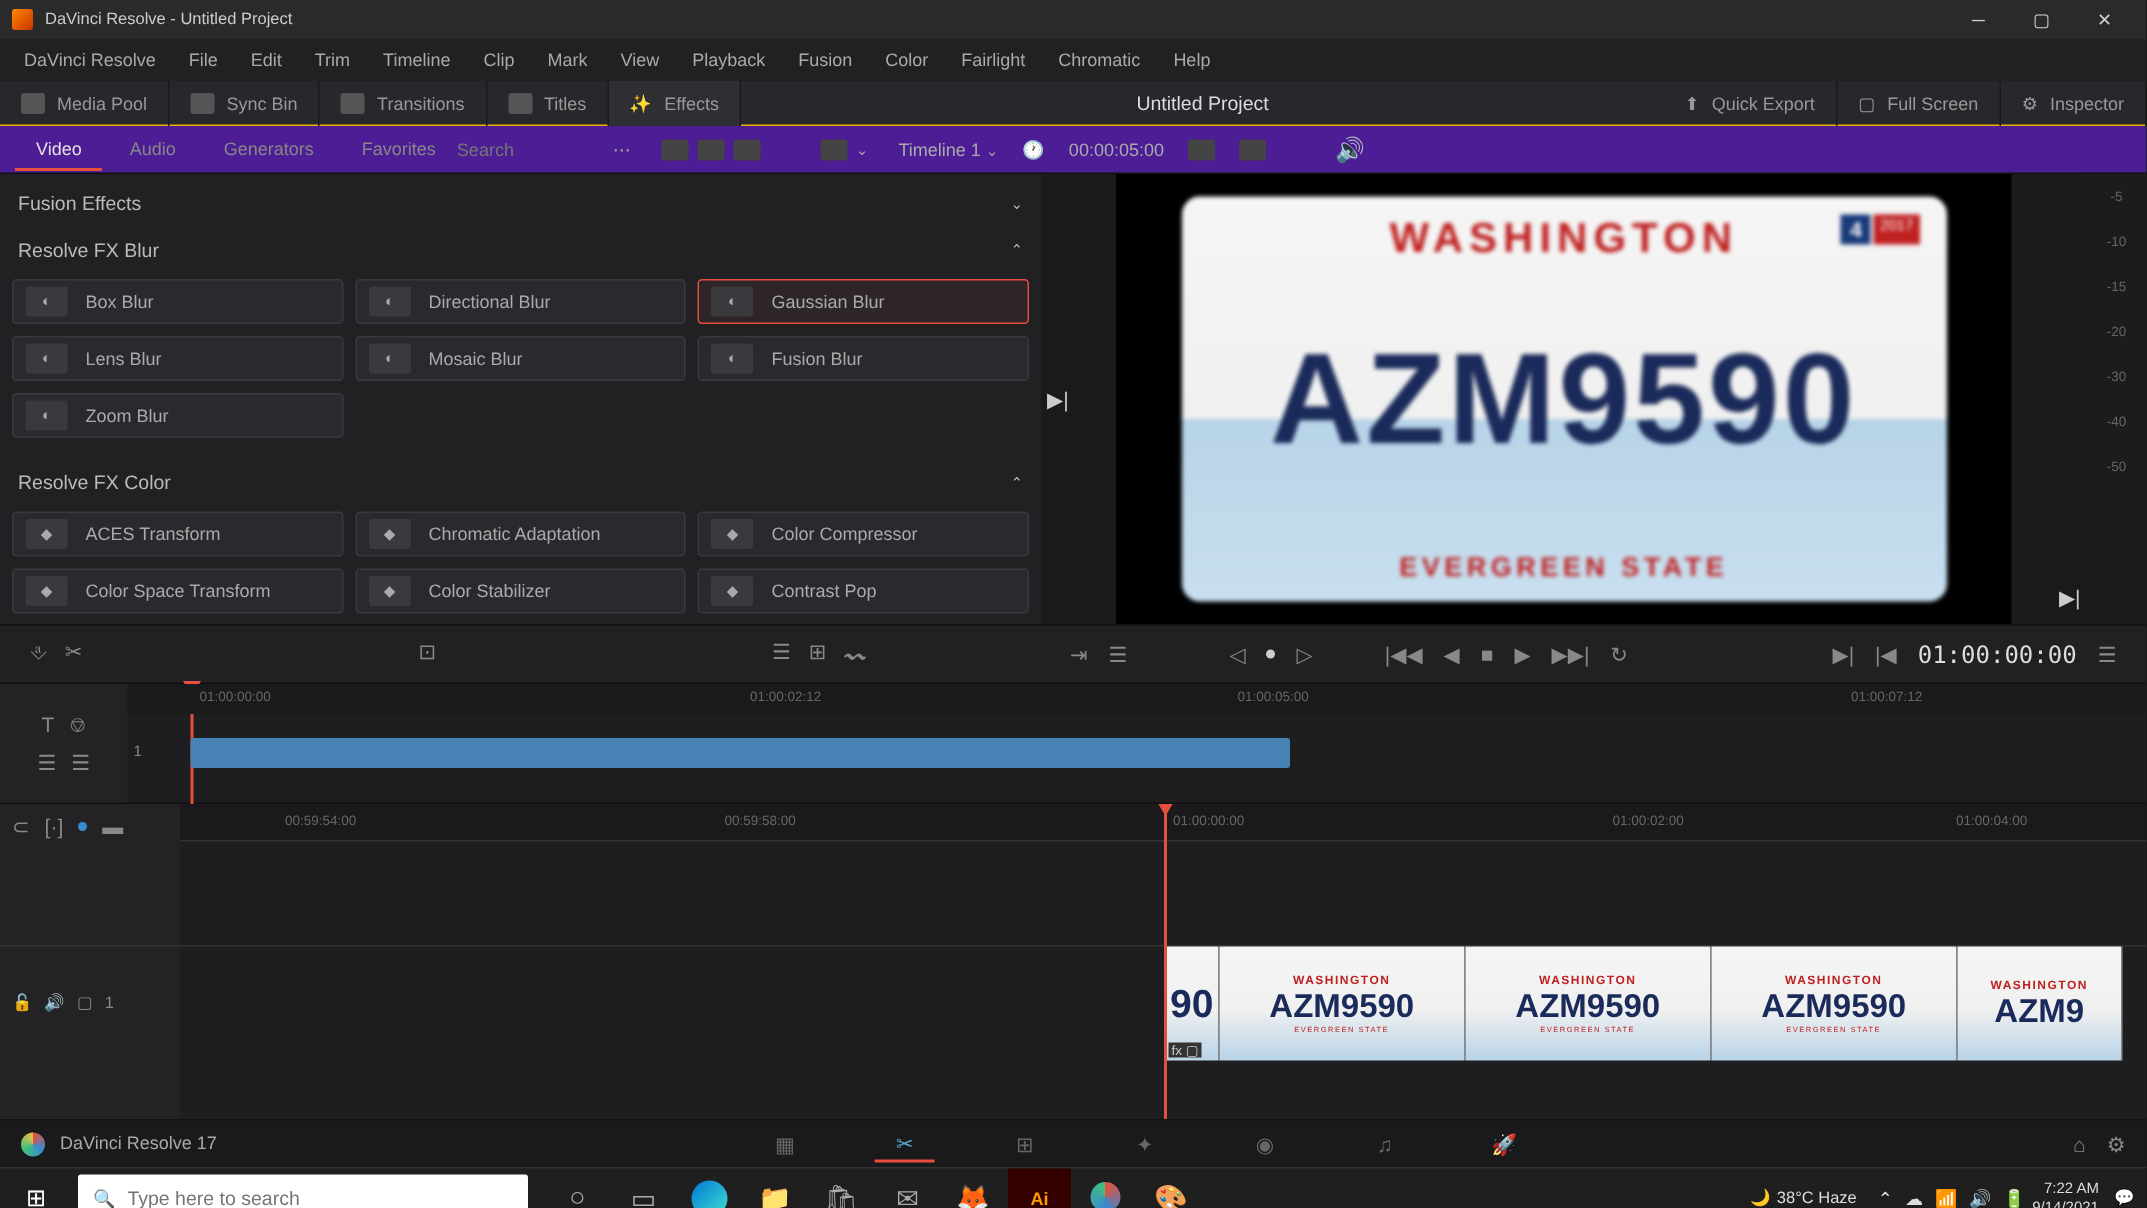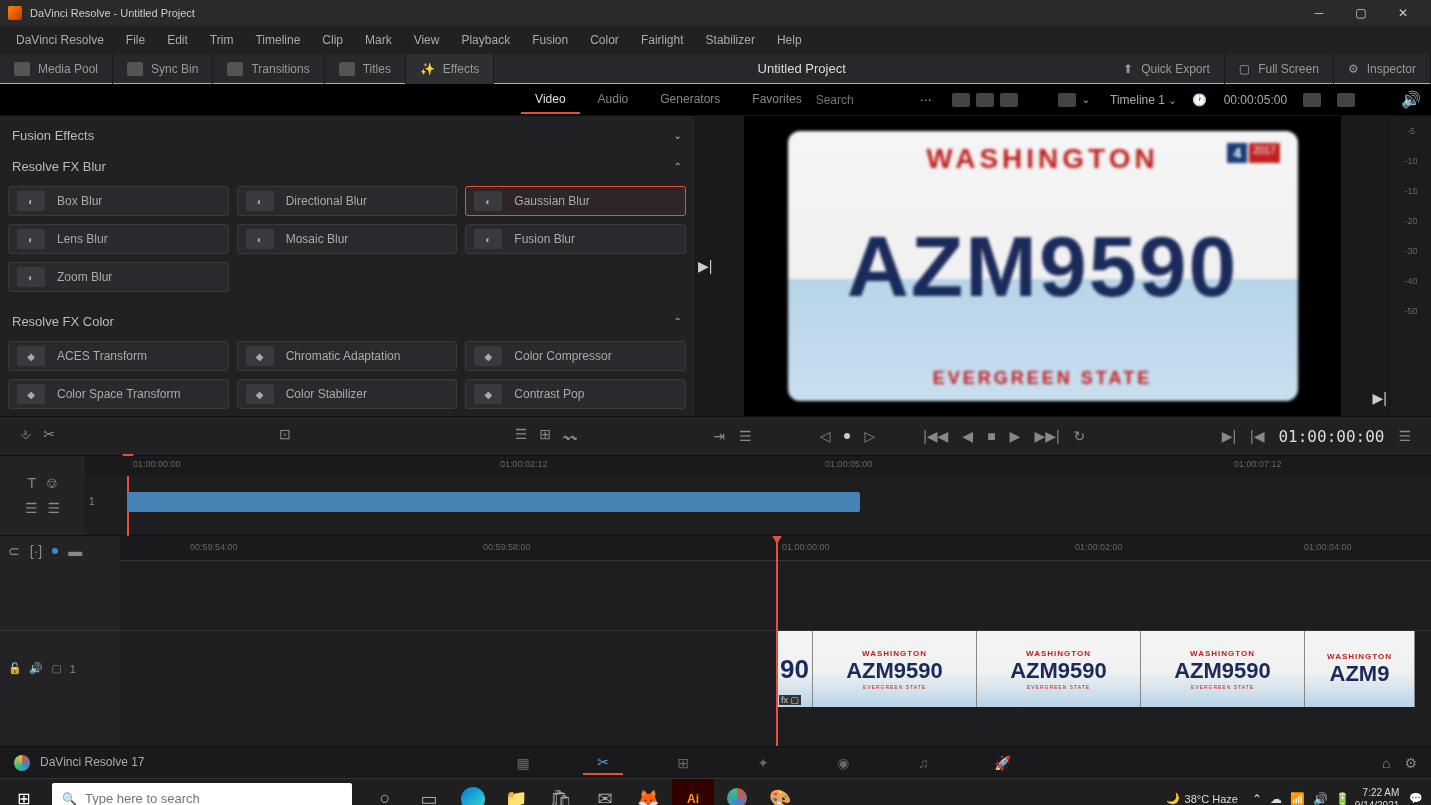--- a/index.html
+++ b/index.html
@@ -12,21 +12,21 @@
 .titlebar-btn{width:40px;height:26px;display:flex;align-items:center;justify-content:center;color:#ccc;font-size:12px}
 .menubar{height:28px;background:#212121;display:flex;align-items:center;padding:0 6px;gap:2px}
 .menu-item{padding:4px 10px;font-size:12px;color:#aaa;cursor:pointer}
 .toolbar{height:30px;background:#28282c;display:flex;align-items:center;border-bottom:1px solid #eab308}
 .toolbar-left{display:flex;align-items:center}
 .toolbar-item{display:flex;align-items:center;gap:8px;padding:0 14px;height:30px;color:#999;font-size:12px;cursor:pointer;border-right:1px solid #1a1a1a}
 .toolbar-item.active{background:#2f2f33}
 .toolbar-icon{width:16px;height:14px;background:#555;border-radius:2px}
 .toolbar-center{flex:1;text-align:center;color:#ddd;font-size:13px}
 .toolbar-right{display:flex;align-items:center}
-.subtoolbar{height:32px;background:#000000;display:flex;align-items:center;justify-content:flex-end;padding:0 10px;border-bottom:1px solid #111}
+.subtoolbar{height:32px;background:#4c1d95;display:flex;align-items:center;justify-content:flex-start;padding:0 10px;border-bottom:1px solid #111}
 .tabrow{display:flex;gap:4px}
 .tab{padding:6px 14px;font-size:12px;color:#888;cursor:pointer}
 .tab.active{color:#e0e0e0;border-bottom:2px solid #e84e3c}
 .search-box{display:flex;align-items:center;gap:4px}
 .search-input{background:transparent;border:none;color:#888;font-size:12px;width:100px;outline:none}
 .main-area{display:flex;height:300px}
 .left-panel{width:694px;background:#212124;overflow-y:auto;padding:4px 8px}
 .section-header{display:flex;justify-content:space-between;align-items:center;padding:8px 4px;color:#bbb;font-size:13px}
 .fx-grid{display:grid;grid-template-columns:repeat(3,1fr);gap:8px;padding:4px 0}
 .fx-item{height:30px;background:#2a2a2e;border:1px solid #3a3a3e;border-radius:3px;display:flex;align-items:center;padding:0 8px;gap:12px;cursor:pointer;font-size:12px;color:#aaa}
@@ -119,21 +119,21 @@
   <div class="menu-item">Edit</div>
   <div class="menu-item">Trim</div>
   <div class="menu-item">Timeline</div>
   <div class="menu-item">Clip</div>
   <div class="menu-item">Mark</div>
   <div class="menu-item">View</div>
   <div class="menu-item">Playback</div>
   <div class="menu-item">Fusion</div>
   <div class="menu-item">Color</div>
   <div class="menu-item">Fairlight</div>
-  <div class="menu-item">Stabilizer</div>
+  <div class="menu-item">Chromatic</div>
   <div class="menu-item">Help</div>
 </div>
 
 <div class="toolbar">
   <div class="toolbar-left">
     <div class="toolbar-item">
         <div class="toolbar-icon"></div>
         <span>Media Pool</span>
       </div>
     <div class="toolbar-item">

